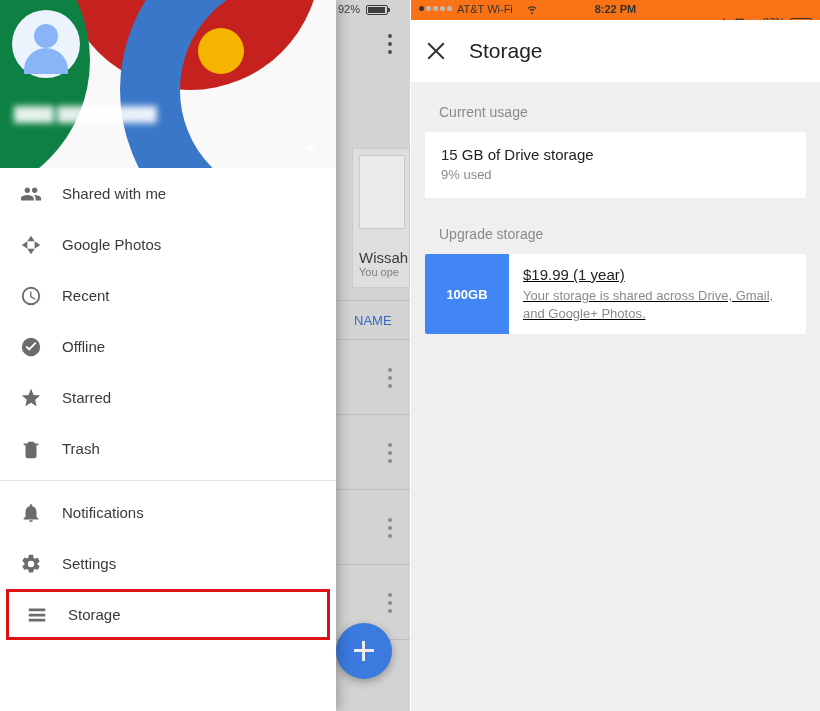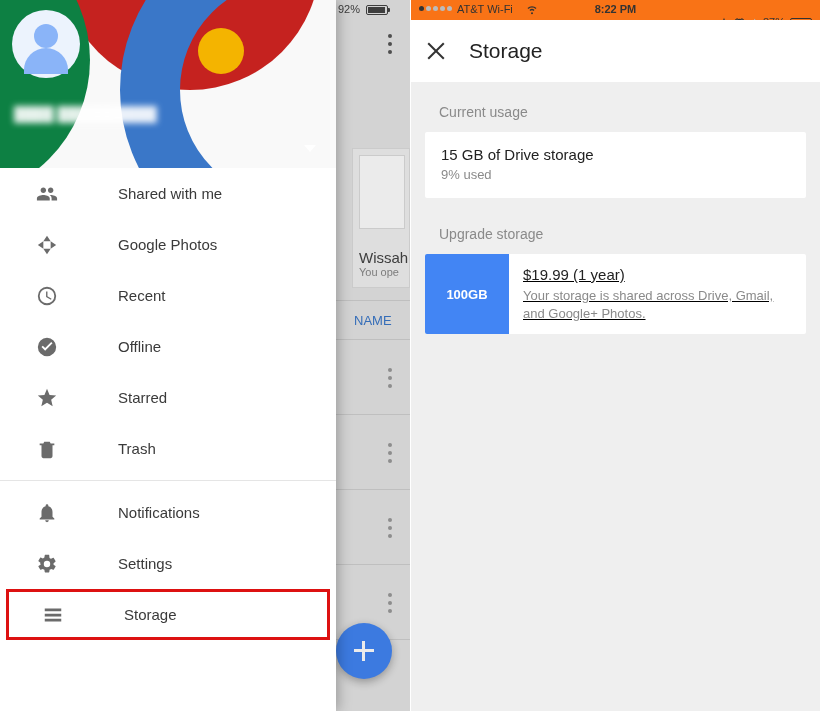--- a/index.html
+++ b/index.html
@@ -40,21 +40,21 @@
   .drawer .header .g-green { position:absolute; width:280px; height:280px; border-radius:50%; background:#0d8043; top:-80px; left:-190px; }
   .drawer .header .g-yellow{ position:absolute; width:46px; height:46px; border-radius:50%; background:#f4b400; top:28px; left:198px; }
   .drawer .header .g-blue  { position:absolute; width:340px; height:340px; border-radius:50%; border:60px solid #3a77c8; top:-80px; left:120px; }
   .drawer .header .avatar  { position:absolute; top:10px; left:12px; width:68px; height:68px; border-radius:50%; background:#ecf3fd; }
   .drawer .header .avatar:before { content:""; position:absolute; left:22px; top:14px; width:24px; height:24px; background:#8ab4f8; border-radius:50%; }
   .drawer .header .avatar:after  { content:""; position:absolute; left:12px; top:38px; width:44px; height:26px; background:#8ab4f8; border-radius:22px 22px 0 0; }
   .drawer .header .name { position:absolute; left:14px; top:106px; color:#fff; font-size:14px; font-weight:600; filter:blur(3px); opacity:.9; }
   .drawer .header .caret { position:absolute; right:20px; bottom:16px; width:0; height:0; border-left:6px solid transparent; border-right:6px solid transparent; border-top:7px solid #fff; }
 
   .menu { flex:1; overflow:auto; }
-  .menu .item { display:flex; align-items:center; height:51px; padding-left:36px; cursor:pointer; font-size:15px; color:#3a3a3a;gap:40px; }
+  .menu .item { display:flex; align-items:center; height:51px; padding-left:20px; cursor:pointer; font-size:15px; color:#3a3a3a; }
   .menu .item .icon { width:42px; color:#6b6b6b; display:flex; align-items:center; justify-content:flex-start; }
   .menu .item svg { width:22px; height:22px; fill:#6b6b6b; }
   .menu .sep { height:1px; background:#e5e5e5; margin:6px 0; }
   .menu .item.highlight { outline:3px solid #d11; outline-offset:-3px; margin:0 6px; }
 
   
   .right { position:relative; width:410px; height:711px; background:#efefef; border-left:1px solid #fff; }
   .right .statusbar { position:absolute; top:0; left:0; right:0; height:20px; background:#f97316; font-size:11px; color:#333; }
   .right .statusbar .dots { position:absolute; left:8px; top:6px; display:flex; gap:2px; }
   .right .statusbar .dots span { width:5px; height:5px; border-radius:50%; background:#bbb; }

